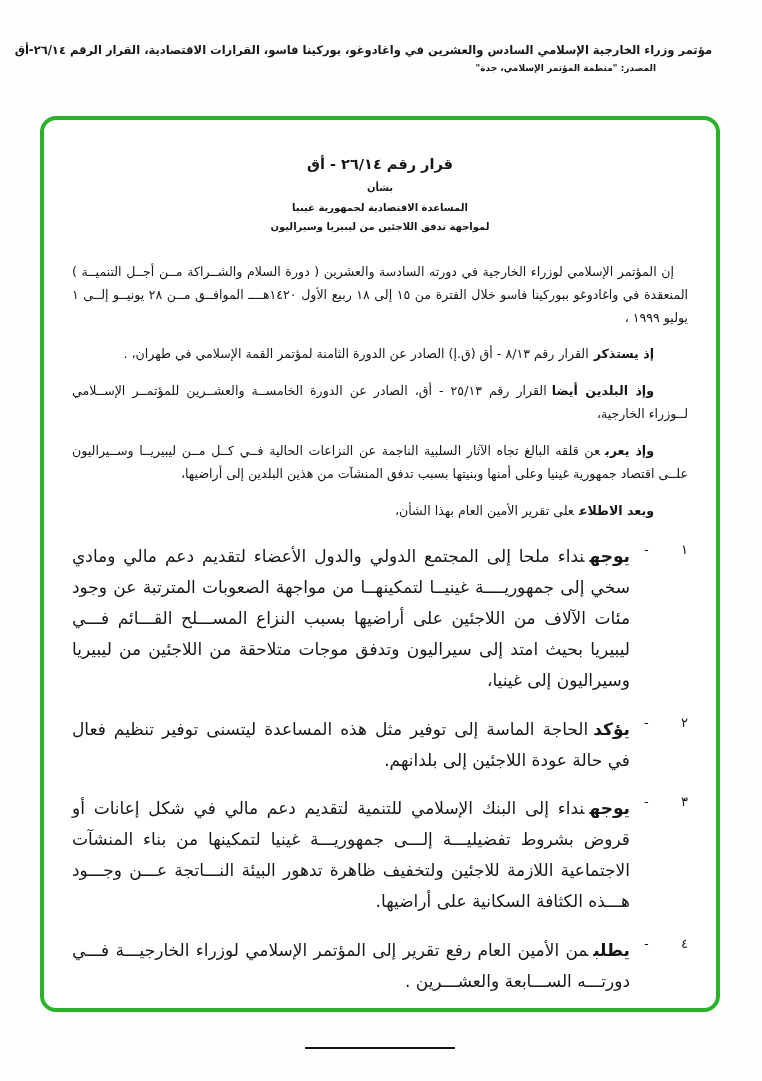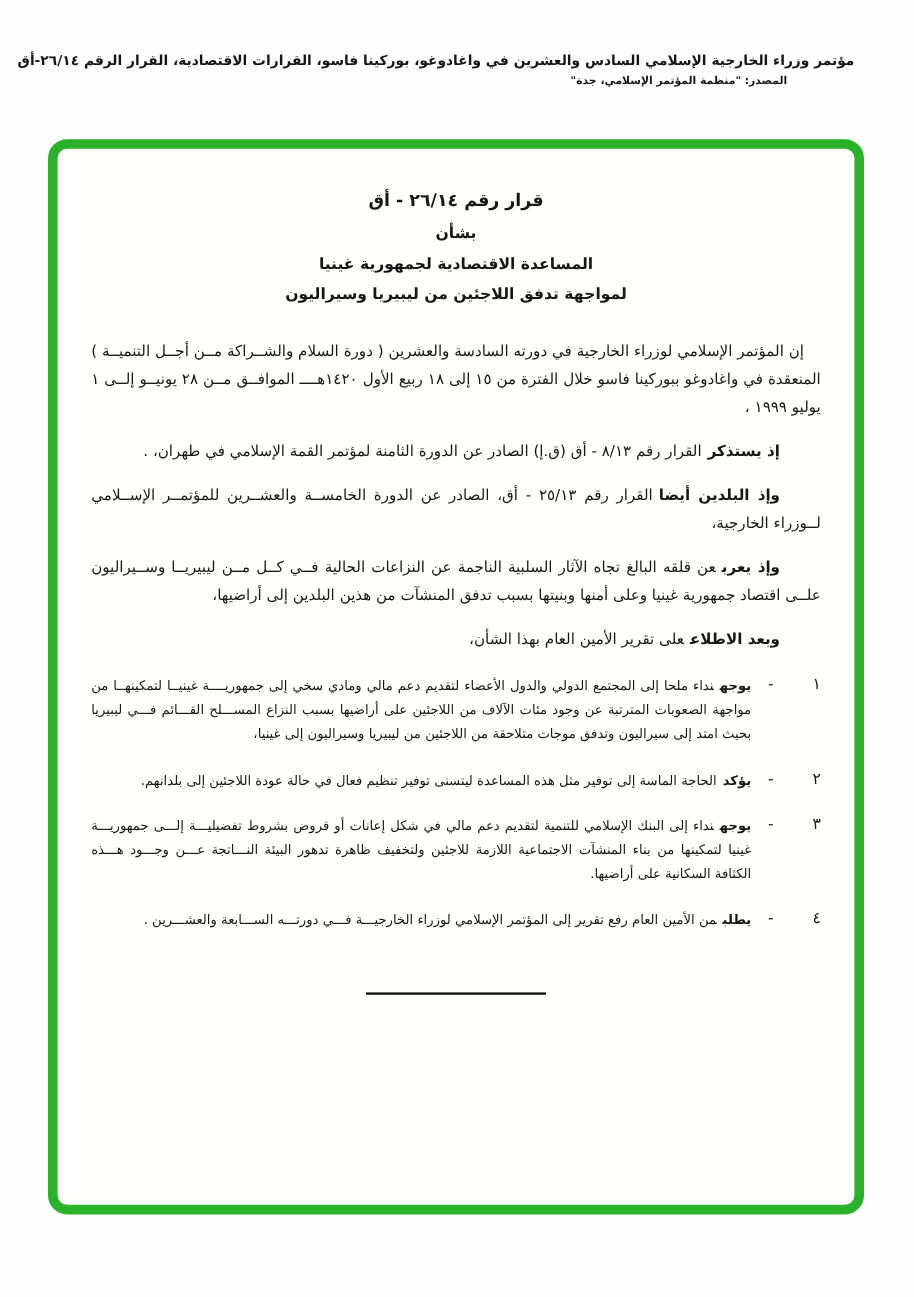--- a/index.html
+++ b/index.html
@@ -37,32 +37,32 @@
     text-align: right;
     padding-right: 56px;
     margin-top: 3px;
   }
   .doc-frame {
     position: absolute;
     top: 116px;
     right: 42px;
     left: 40px;
     bottom: 69px;
-    border: 8px solid #7f1d1d;
+    border: 4px solid #7f1d1d;
     border-radius: 16px;
     padding: 28px 28px 0 28px;
     background: #fffffe;
   }
   .title-block {
     text-align: center;
     font-weight: 700;
     margin-top: 2px;
   }
   .title-line {
-    font-size: 13px;
+    font-size: 10px;
     line-height: 1.95;
   }
   .title-line.first {
     font-size: 14.5px;
   }
   .para {
     font-size: 12.6px;
     line-height: 1.82;
     text-align: justify;
     margin: 14px 0 0 0;
@@ -90,21 +90,21 @@
   .item-marker {
     flex: 0 0 44px;
     display: flex;
     justify-content: space-between;
     padding-left: 14px;
     font-size: 13px;
     padding-top: 1px;
   }
   .item-text {
     flex: 1;
-    font-size: 11px;
+    font-size: 17px;
     line-height: 1.82;
     text-align: justify;
     margin: 0;
   }
   .divider {
     width: 150px;
     height: 0;
     border-top: 2px solid #111111;
     margin: 50px auto 0 auto;
   }

